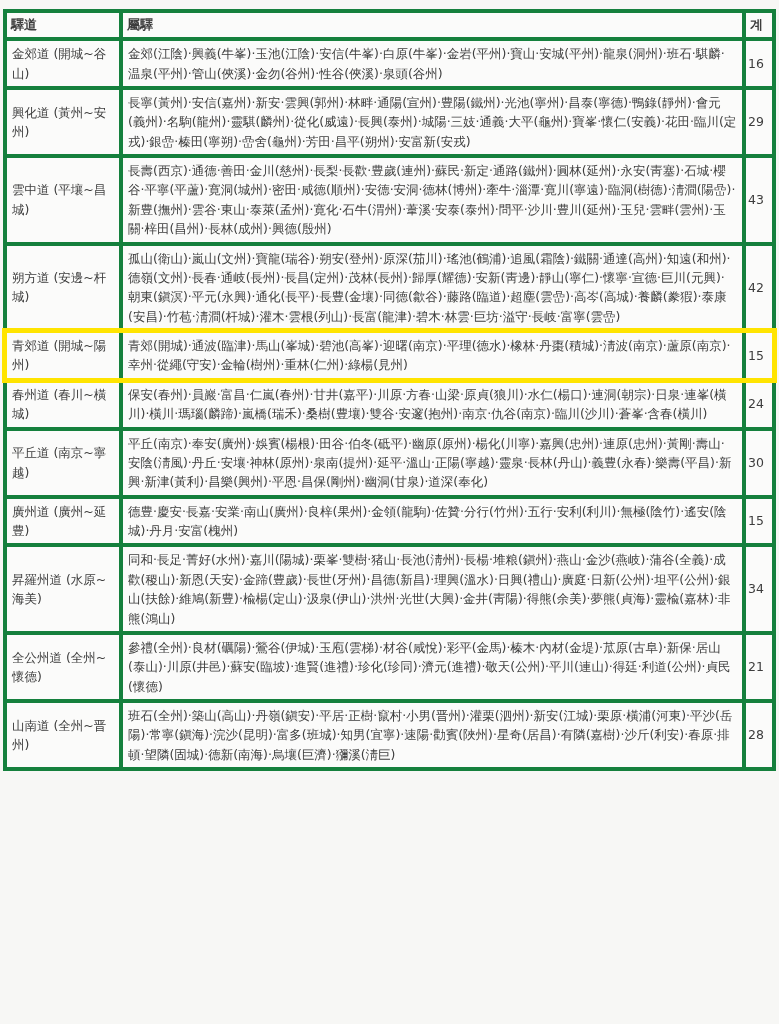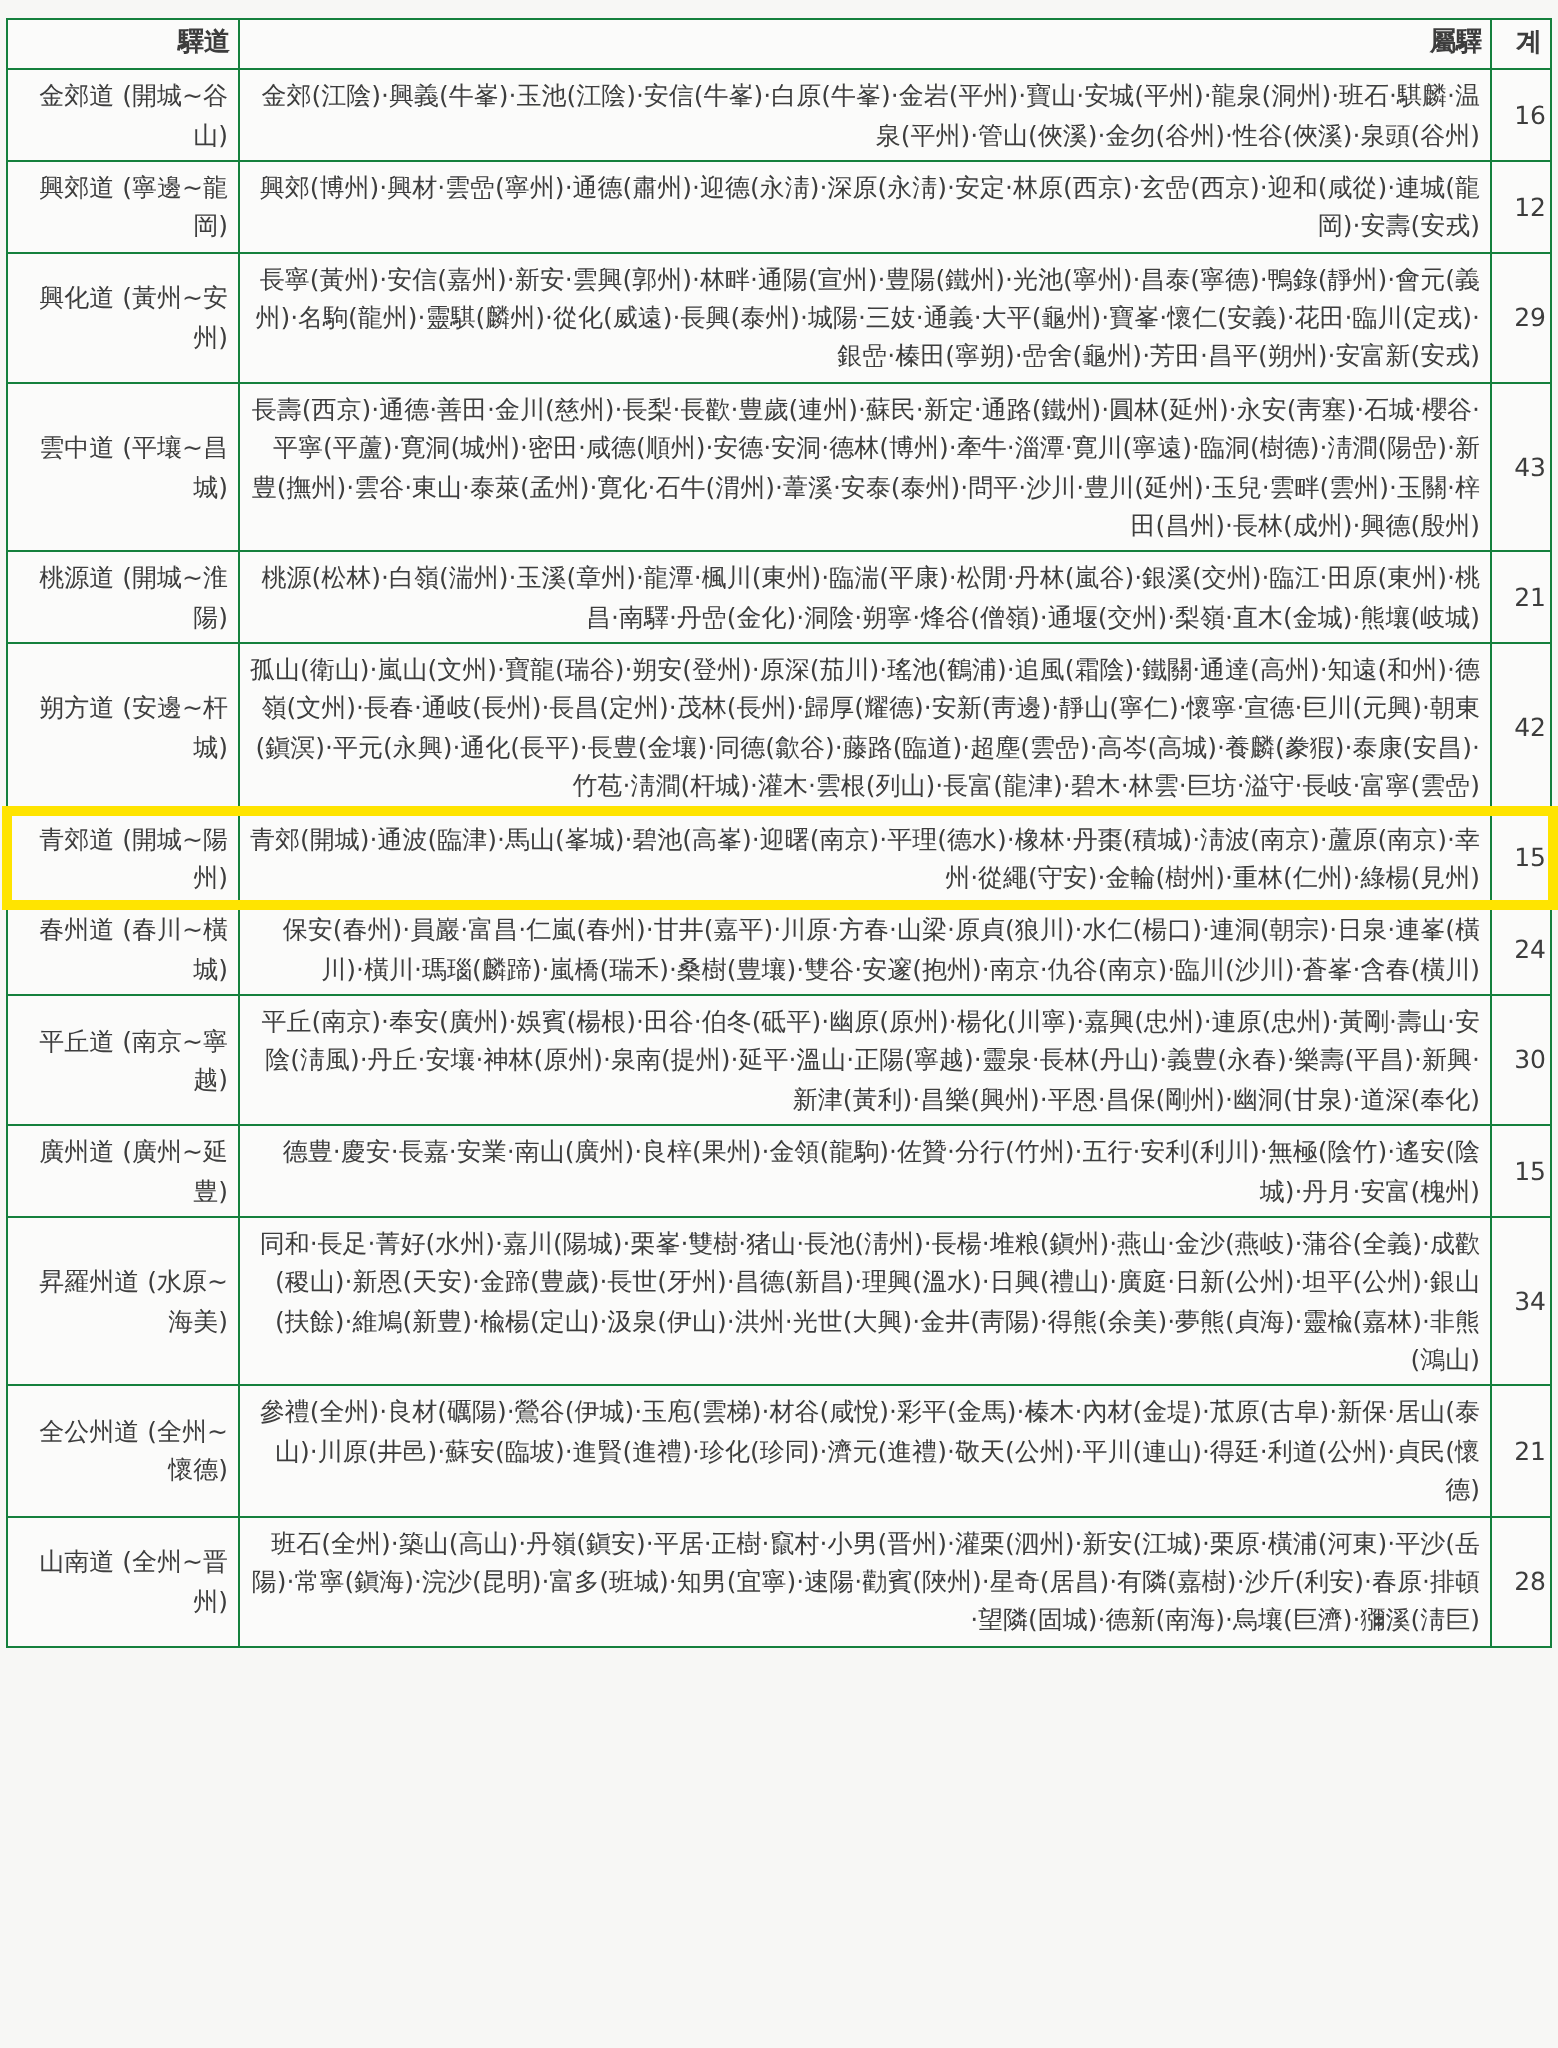--- a/index.html
+++ b/index.html
@@ -11,22 +11,22 @@
   }
   .page{padding:9px 3px 0 3px;}
   table{
     width:100%;
     border-collapse:collapse;
     background:#fbfbfa;
     font-size:12.5px;
     table-layout:fixed;
   }
   th,td{
-    border:1px solid #15803d;
-    text-align:right;
+    border:4px solid #15803d;
+    text-align:left;
     vertical-align:middle;
     padding:3px 5px;
     line-height:1.55;
     word-break:break-all;
   }
   th{font-weight:bold;padding:2px 4px;font-size:13px;}
   .col-road{width:116px;}
   .col-total{width:30px;}
   td.total{padding:3px 2px;}
   tr.highlight{
@@ -51,38 +51,28 @@
         <th>계</th>
       </tr>
     </thead>
     <tbody id="table-body">
         <tr>
           <td class="road">金郊道 (開城~谷山)</td>
           <td class="stations">金郊(江陰)·興義(牛峯)·玉池(江陰)·安信(牛峯)·白原(牛峯)·金岩(平州)·寶山·安城(平州)·龍泉(洞州)·班石·騏麟·温泉(平州)·管山(俠溪)·金勿(谷州)·性谷(俠溪)·泉頭(谷州)</td>
           <td class="total">16</td>
         </tr>
         <tr>
-          <td class="road">興郊道 (寧邊~龍岡)</td>
-          <td class="stations">興郊(博州)·興材·雲嵒(寧州)·通德(肅州)·迎德(永淸)·深原(永淸)·安定·林原(西京)·玄嵒(西京)·迎和(咸從)·連城(龍岡)·安壽(安戎)</td>
-          <td class="total">12</td>
-        </tr>
-        <tr>
           <td class="road">興化道 (黃州~安州)</td>
           <td class="stations">長寧(黃州)·安信(嘉州)·新安·雲興(郭州)·林畔·通陽(宣州)·豊陽(鐵州)·光池(寧州)·昌泰(寧德)·鴨錄(靜州)·會元(義州)·名駒(龍州)·靈騏(麟州)·從化(威遠)·長興(泰州)·城陽·三妓·通義·大平(龜州)·寶峯·懷仁(安義)·花田·臨川(定戎)·銀嵒·榛田(寧朔)·嵒舍(龜州)·芳田·昌平(朔州)·安富新(安戎)</td>
           <td class="total">29</td>
         </tr>
         <tr>
           <td class="road">雲中道 (平壤~昌城)</td>
           <td class="stations">長壽(西京)·通德·善田·金川(慈州)·長梨·長歡·豊歲(連州)·蘇民·新定·通路(鐵州)·圓林(延州)·永安(靑塞)·石城·櫻谷·平寧(平蘆)·寛洞(城州)·密田·咸德(順州)·安德·安洞·德林(博州)·牽牛·淄潭·寛川(寧遠)·臨洞(樹德)·淸澗(陽嵒)·新豊(撫州)·雲谷·東山·泰萊(孟州)·寛化·石牛(渭州)·葦溪·安泰(泰州)·問平·沙川·豊川(延州)·玉兒·雲畔(雲州)·玉關·梓田(昌州)·長林(成州)·興德(殷州)</td>
           <td class="total">43</td>
-        </tr>
-        <tr>
-          <td class="road">桃源道 (開城~淮陽)</td>
-          <td class="stations">桃源(松林)·白嶺(湍州)·玉溪(章州)·龍潭·楓川(東州)·臨湍(平康)·松閒·丹林(嵐谷)·銀溪(交州)·臨江·田原(東州)·桃昌·南驛·丹嵒(金化)·洞陰·朔寧·烽谷(僧嶺)·通堰(交州)·梨嶺·直木(金城)·熊壤(岐城)</td>
-          <td class="total">21</td>
         </tr>
         <tr>
           <td class="road">朔方道 (安邊~杆城)</td>
           <td class="stations">孤山(衛山)·嵐山(文州)·寶龍(瑞谷)·朔安(登州)·原深(茄川)·瑤池(鶴浦)·追風(霜陰)·鐵關·通達(高州)·知遠(和州)·德嶺(文州)·長春·通岐(長州)·長昌(定州)·茂林(長州)·歸厚(耀德)·安新(靑邊)·靜山(寧仁)·懷寧·宣德·巨川(元興)·朝東(鎭溟)·平元(永興)·通化(長平)·長豊(金壤)·同德(歙谷)·藤路(臨道)·超塵(雲嵒)·高岑(高城)·養麟(豢猳)·泰康(安昌)·竹苞·淸澗(杆城)·灌木·雲根(列山)·長富(龍津)·碧木·林雲·巨坊·溢守·長岐·富寧(雲嵒)</td>
           <td class="total">42</td>
         </tr>
         <tr class="highlight">
           <td class="road">青郊道 (開城~陽州)</td>
           <td class="stations">青郊(開城)·通波(臨津)·馬山(峯城)·碧池(高峯)·迎曙(南京)·平理(德水)·橡林·丹棗(積城)·淸波(南京)·蘆原(南京)·幸州·從繩(守安)·金輪(樹州)·重林(仁州)·綠楊(見州)</td>
           <td class="total">15</td>

